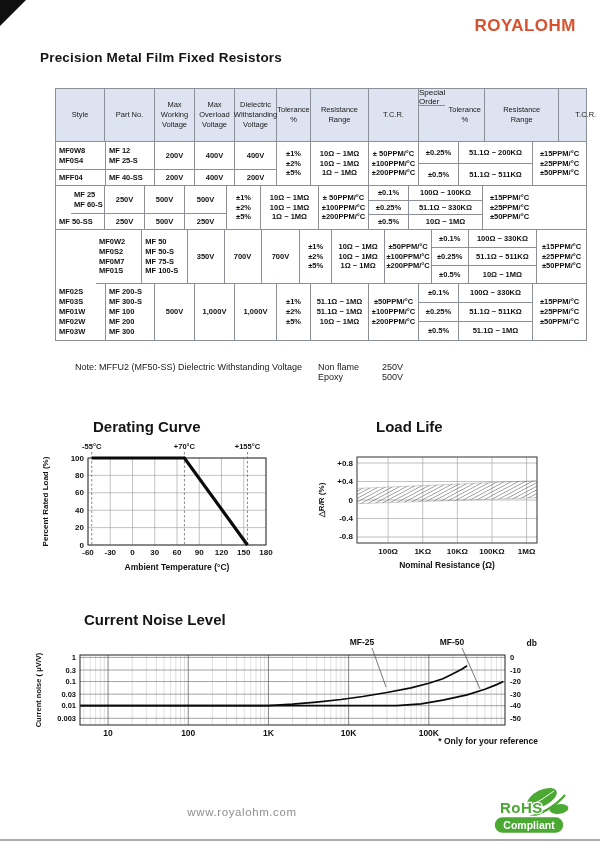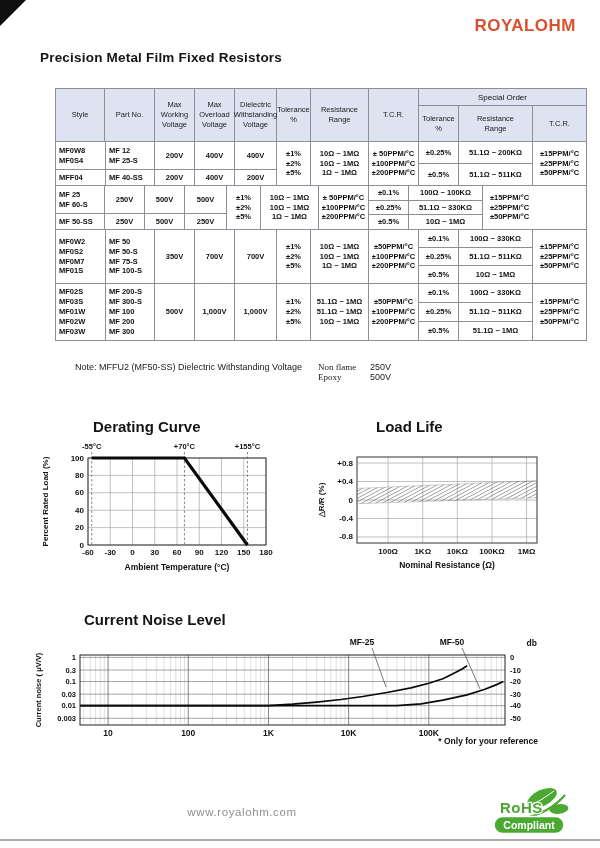--- a/index.html
+++ b/index.html
@@ -15,21 +15,21 @@
   #corner{width:0;height:0;border-top:26px solid #101010;border-right:26px solid transparent;left:0;top:0;}
   #brand{right:24px;top:16px;font-size:17px;font-weight:800;letter-spacing:0.5px;color:var(--brand);}
   #title{left:40px;top:50px;font-size:13.5px;font-weight:700;letter-spacing:0.2px;color:#151515;}
 
   
   .ptable{left:55px;top:88px;width:532px;border:1px solid var(--tb);box-sizing:border-box;background:#fff;}
   .thead{display:flex;height:52px;border-bottom:1px solid var(--tb);background:var(--hbg);}
   .hcell{display:flex;align-items:center;justify-content:center;text-align:center;
          white-space:pre-line;border-right:1px solid var(--tb);box-sizing:border-box;
          font-size:7.5px;line-height:1.3;color:#1a1a1a;}
-  .hgroup{display:flex;flex-direction:column;width:167px;box-sizing:border-box;}
+  .hgroup{display:flex;flex-direction:row;width:167px;box-sizing:border-box;}
   .hgtitle{height:16px;border-bottom:1px solid var(--tb);display:flex;align-items:center;justify-content:center;font-size:8px;}
   .hgrow{flex:1;display:flex;}
   .hgrow .hcell{height:auto;}
   .w-part{width:50px}.w-style{width:49px}.w-work{width:40px}.w-over{width:40px}.w-diel{width:42px}
   .w-tol{width:34px}.w-res{width:58px}.w-tcr{width:50px}
   .w-sptol{width:40px}.w-sprange{width:74px}.w-sptcr{width:53px}
   .last{border-right:none !important;}
   .tbody{font-size:7.5px;font-weight:700;line-height:1.32;color:#101010;}
   .trow{display:flex;border-bottom:1px solid var(--tb);box-sizing:border-box;}
   .trow:last-child{border-bottom:none;}
@@ -37,21 +37,21 @@
   .stack{display:flex;flex-direction:column;}
   .sub{display:flex;align-items:center;justify-content:center;text-align:center;white-space:pre-line;box-sizing:border-box;}
   .sub.left{justify-content:flex-start;text-align:left;padding-left:3px;}
   .div-b{border-bottom:1px solid var(--tb);}
   .center{display:flex;align-items:center;justify-content:center;text-align:center;}
   .pre{white-space:pre-line;}
 
   
   #note{left:75px;top:362px;font-size:9px;color:#222;display:flex;gap:16px;}
   #note .nrow{display:flex;}
-  #note .nname{width:52px;font-family:Liberation Serif, serif;}
+  #note .nname{width:64px;}
 
   
   .ctitle{font-size:15px;font-weight:700;color:#151515;}
   #t-derating{left:93px;top:418px;}
   #t-loadlife{left:356px;top:418px;padding-left:20px;}
   #t-noise{left:84px;top:611px;}
 
   
   #footer-url{left:0;top:806px;width:484px;text-align:center;font-size:11.5px;color:#8f8f8f;letter-spacing:0.6px;}
   #footer-rule{left:0;top:839px;width:600px;height:2px;background:#ababab;}
@@ -136,21 +136,21 @@
           <div class="cell stack w-sprange">
             <div class="sub div-b" style="flex: 1 1 0%;">51.1Ω ~ 200KΩ</div>
             <div class="sub" style="flex: 1 1 0%;">51.1Ω ~ 511KΩ</div>
           </div>
           <div class="cell center pre w-sptcr last">±15PPM/°C
 ±25PPM/°C
 ±50PPM/°C</div>
         </div>
         <div class="trow" style="height: 44px;">
           <div class="cell stack w-style">
-            <div class="sub div-b left" style="height: 28px;">MF 25
+            <div class="sub div-b left" style="height: 28px; margin-left: 15px;">MF 25
 MF 60-S</div>
             <div class="sub left" style="flex: 1 1 0%;">MF 50-SS</div>
           </div>
           <div class="cell stack w-work">
             <div class="sub div-b" style="height: 28px;">250V</div>
             <div class="sub" style="flex: 1 1 0%;">250V</div>
           </div>
           <div class="cell stack w-over">
             <div class="sub div-b" style="height: 28px;">500V</div>
             <div class="sub" style="flex: 1 1 0%;">500V</div>
@@ -175,21 +175,21 @@
           </div>
           <div class="cell stack w-sprange">
             <div class="sub div-b" style="flex: 1 1 0%;">100Ω ~ 100KΩ</div>
             <div class="sub div-b" style="flex: 1 1 0%;">51.1Ω ~ 330KΩ</div>
             <div class="sub" style="flex: 1 1 0%;">10Ω ~ 1MΩ</div>
           </div>
           <div class="cell center pre w-sptcr last">±15PPM/°C
 ±25PPM/°C
 ±50PPM/°C</div>
         </div>
-        <div class="trow" style="height: 54px;">
+        <div class="trow" style="height: 54px; margin-left: 40px;">
           <div class="cell stack w-part">
             <div class="sub left" style="flex: 1 1 0%;">MF0W2
 MF0S2
 MF0M7
 MF01S</div>
           </div>
           <div class="cell stack w-style">
             <div class="sub left" style="flex: 1 1 0%;">MF 50
 MF 50-S
 MF 75-S

